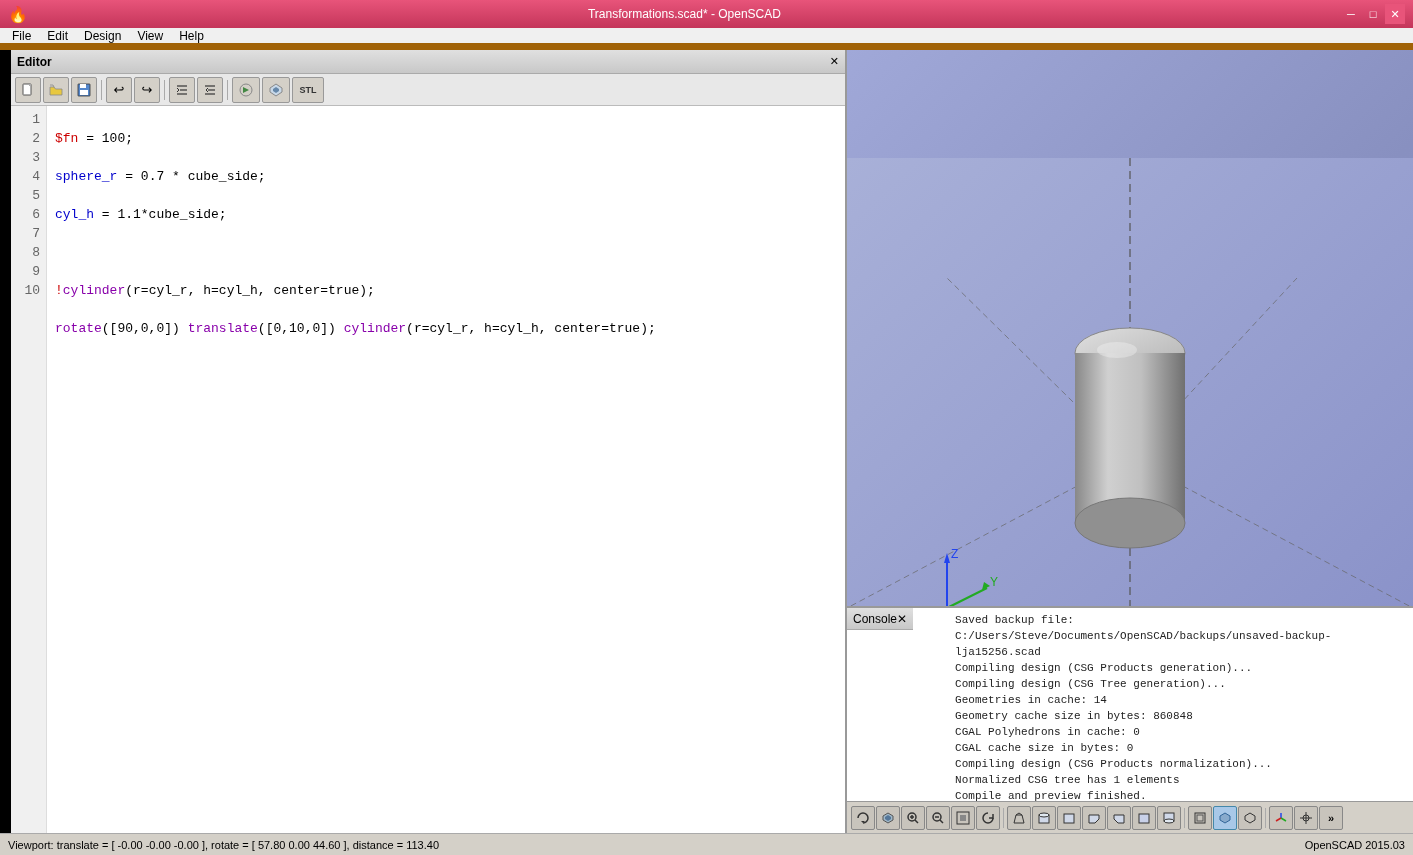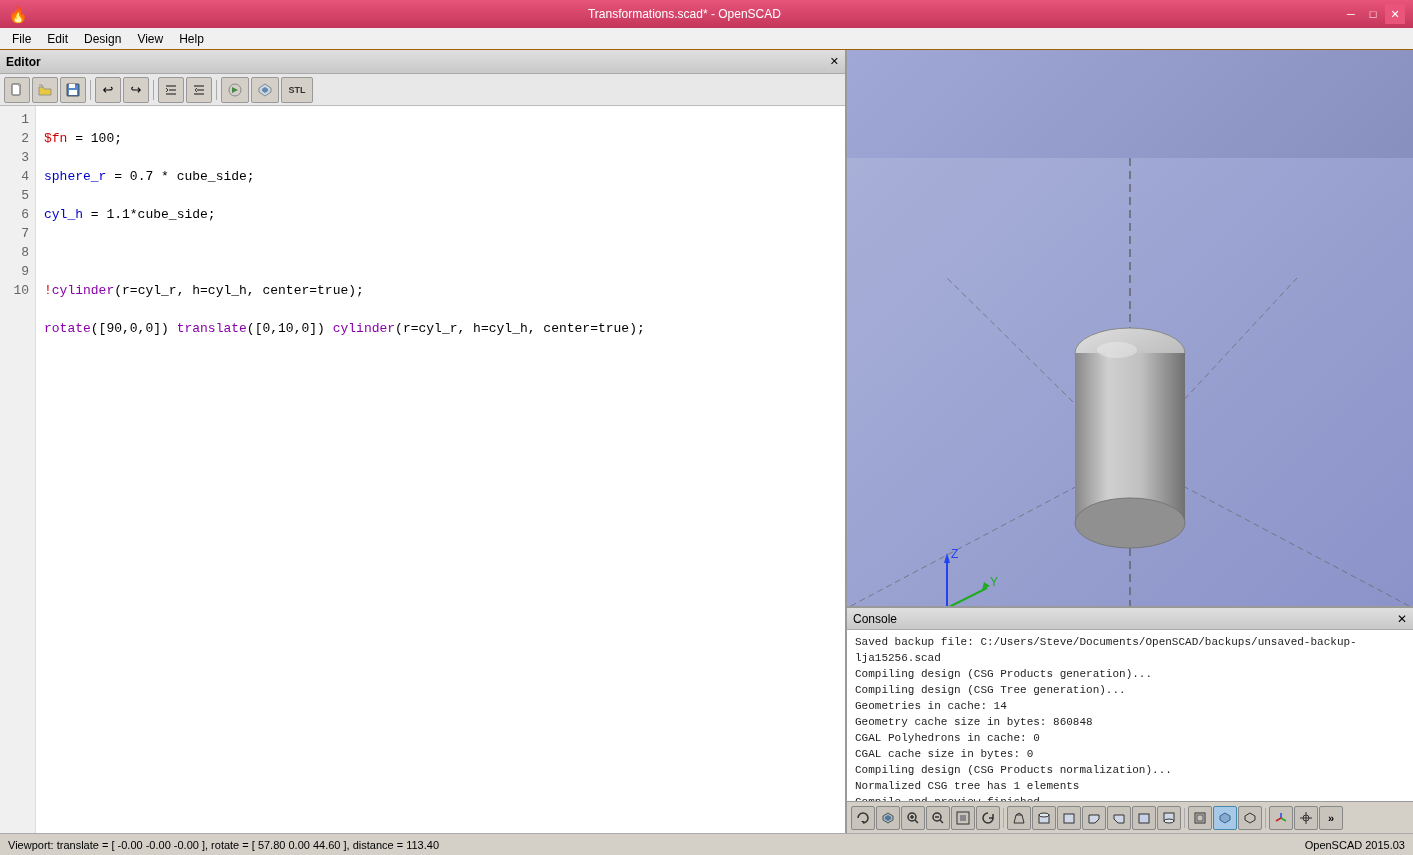--- a/index.html
+++ b/index.html
@@ -22,43 +22,44 @@
       background: transparent; border: none; color: white; cursor: pointer; font-size: 11px;
     }
     #titlebar .win-btn.close { background: #e8547a; }
 
     
     #menubar {
       background: #f0f0f0;
       height: 22px;
       display: flex;
       align-items: center;
-      border-bottom: 1px solid #a16207;
+      border-bottom: 7px solid #a16207;
       padding: 0 4px;
     }
     .menu-item {
       padding: 2px 8px;
       cursor: pointer;
       font-size: 12px;
     }
 
     
     #main-layout {
       display: flex;
       flex-direction: row;
       height: calc(855px - 28px - 22px - 22px);
     }
 
     
     #editor-panel {
       width: 847px;
       display: flex;
       flex-direction: column;
-      background: #84cc16;
+      background: #000000;
       border-right: 2px solid #999;
+      padding-left: 11px;
     }
 
     #editor-header {
       background: linear-gradient(to bottom, #e0e0e0, #c8c8c8);
       height: 24px;
       display: flex;
       align-items: center;
       justify-content: space-between;
       padding: 0 6px;
       border-bottom: 1px solid #aaa;
@@ -145,21 +146,22 @@
     
     #console-panel {
       position: absolute;
       bottom: 32px;
       left: 0;
       right: 0;
       height: 195px;
       background: white;
       border-top: 2px solid #999;
       display: flex;
-      flex-direction: column;
+      flex-direction: row;
+      gap: 34px;
     }
     #console-header {
       background: linear-gradient(to bottom, #e0e0e0, #c8c8c8);
       height: 22px;
       display: flex;
       align-items: center;
       justify-content: space-between;
       padding: 0 6px;
       border-bottom: 1px solid #aaa;
     }

